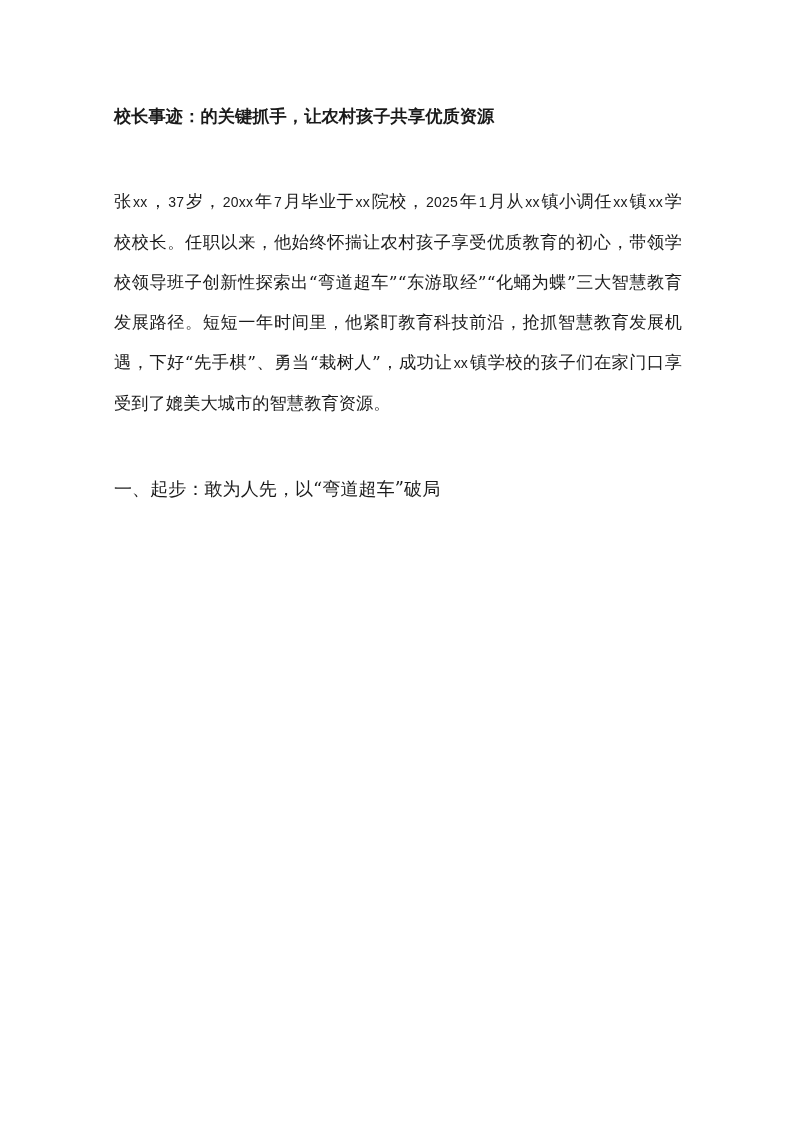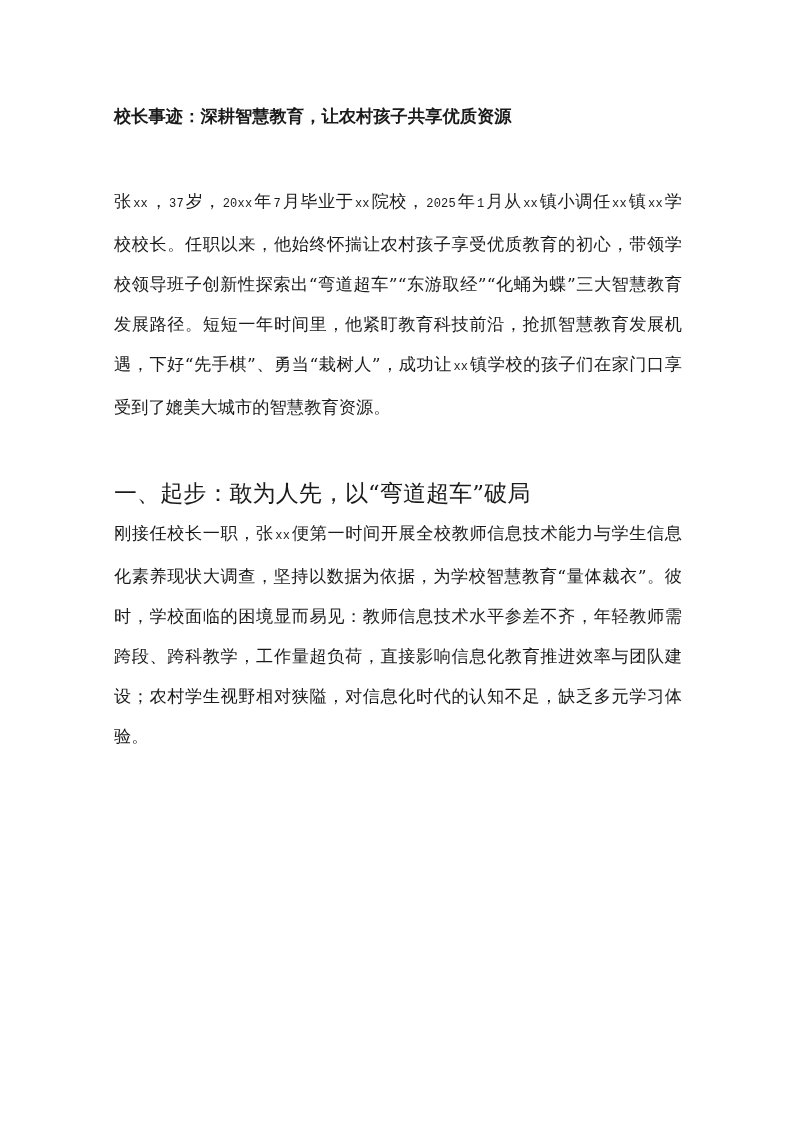--- a/index.html
+++ b/index.html
@@ -51,52 +51,51 @@
     color: #1a1a1a;
     letter-spacing: 0.1px;
     margin: 0;
     text-align: left;
   }
   .gap-2 { height: 46px; }
   .gap-title { height: 45px; }
 
   
   .lat {
-    font-family: Liberation Mono, monospace;
-    font-size: 12px;
+    font-family: Liberation Sans, sans-serif;
+    font-size: 14px;
     letter-spacing: 0.2px;
     padding: 0 1.5px;
   }
 
   .heading-line {
     font-family: "DejaVu Serif", "Liberation Serif", serif;
-    font-size: 23px;
+    font-size: 18px;
     line-height: 40px;
     color: #1a1a1a;
     letter-spacing: 0.1px;
     margin: 0;
     text-align: left;
     white-space: nowrap;
   }
 </style>
 </head>
 <body style="background: rgb(255, 255, 255);">
 
 <div class="page">
   <div class="content">
 
-    <h1 class="doc-title">校长事迹：深耕智慧教育，让农村孩子共享优质资源</h1>
+    <h1 class="doc-title">校长事迹：的关键抓手，让农村孩子共享优质资源</h1>
 
     <div class="gap-title"></div>
 
     <p class="doc-line-block">张<span class="lat">xx</span>，<span class="lat">37</span>岁，<span class="lat">20xx</span>年<span class="lat">7</span>月毕业于<span class="lat">xx</span>院校，<span class="lat">2025</span>年<span class="lat">1</span>月从<span class="lat">xx</span>镇小调任<span class="lat">xx</span>镇<span class="lat">xx</span>学校校长。任职以来，他始终怀揣让农村孩子享受优质教育的初心，带领学校领导班子创新性探索出“弯道超车”“东游取经”“化蛹为蝶”三大智慧教育发展路径。短短一年时间里，他紧盯教育科技前沿，抢抓智慧教育发展机遇，下好“先手棋”、勇当“栽树人”，成功让<span class="lat">xx</span>镇学校的孩子们在家门口享受到了媲美大城市的智慧教育资源。</p>
 
     <div class="gap-2"></div>
 
     <p class="heading-line">一、起步：敢为人先，以“弯道超车”破局</p>
 
-    <p class="doc-line-block">刚接任校长一职，张<span class="lat">xx</span>便第一时间开展全校教师信息技术能力与学生信息化素养现状大调查，坚持以数据为依据，为学校智慧教育“量体裁衣”。彼时，学校面临的困境显而易见：教师信息技术水平参差不齐，年轻教师需跨段、跨科教学，工作量超负荷，直接影响信息化教育推进效率与团队建设；农村学生视野相对狭隘，对信息化时代的认知不足，缺乏多元学习体验。</p>
 
     <div class="gap-2"></div>
 
 
   </div>
 </div>
 
 </body></html>

